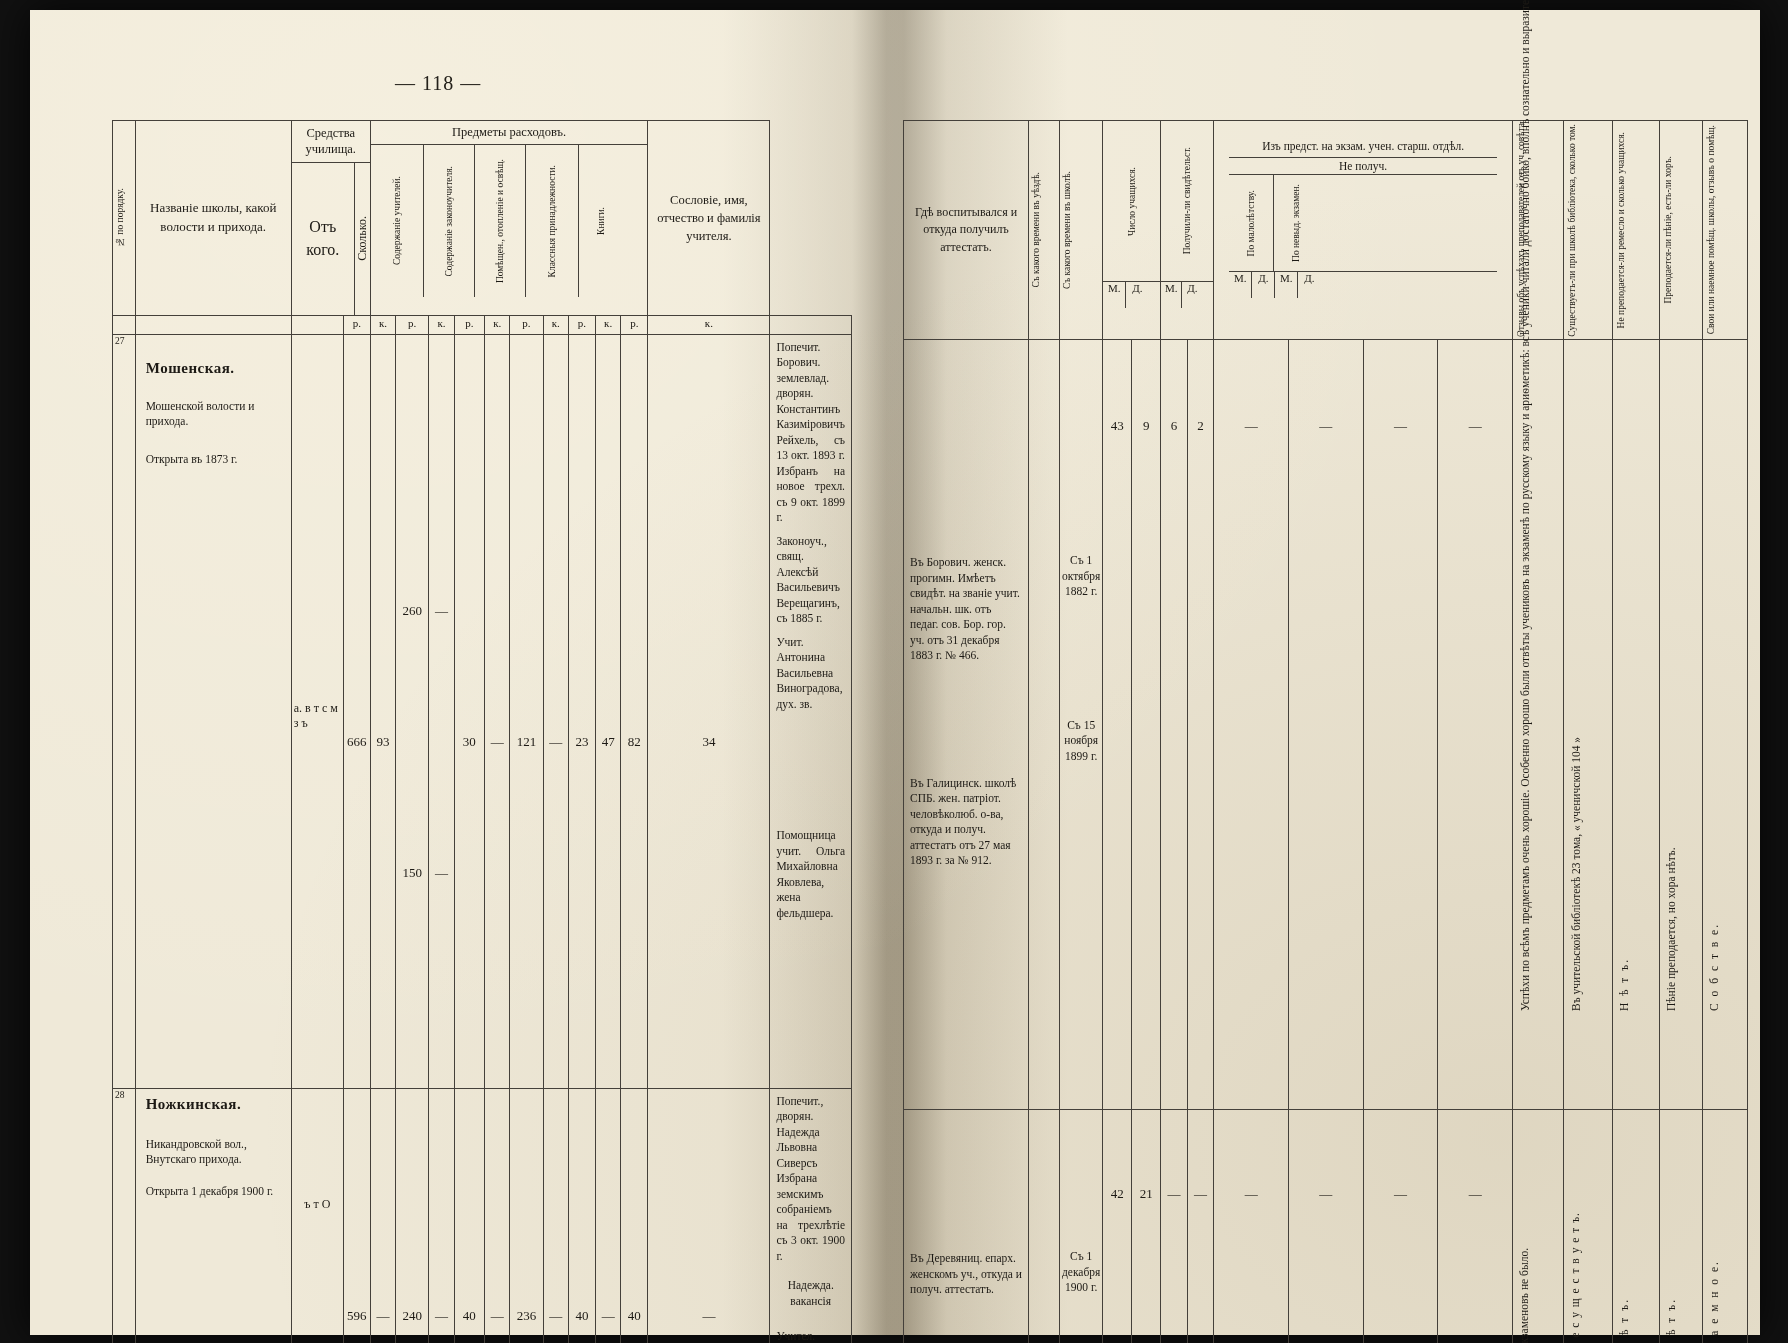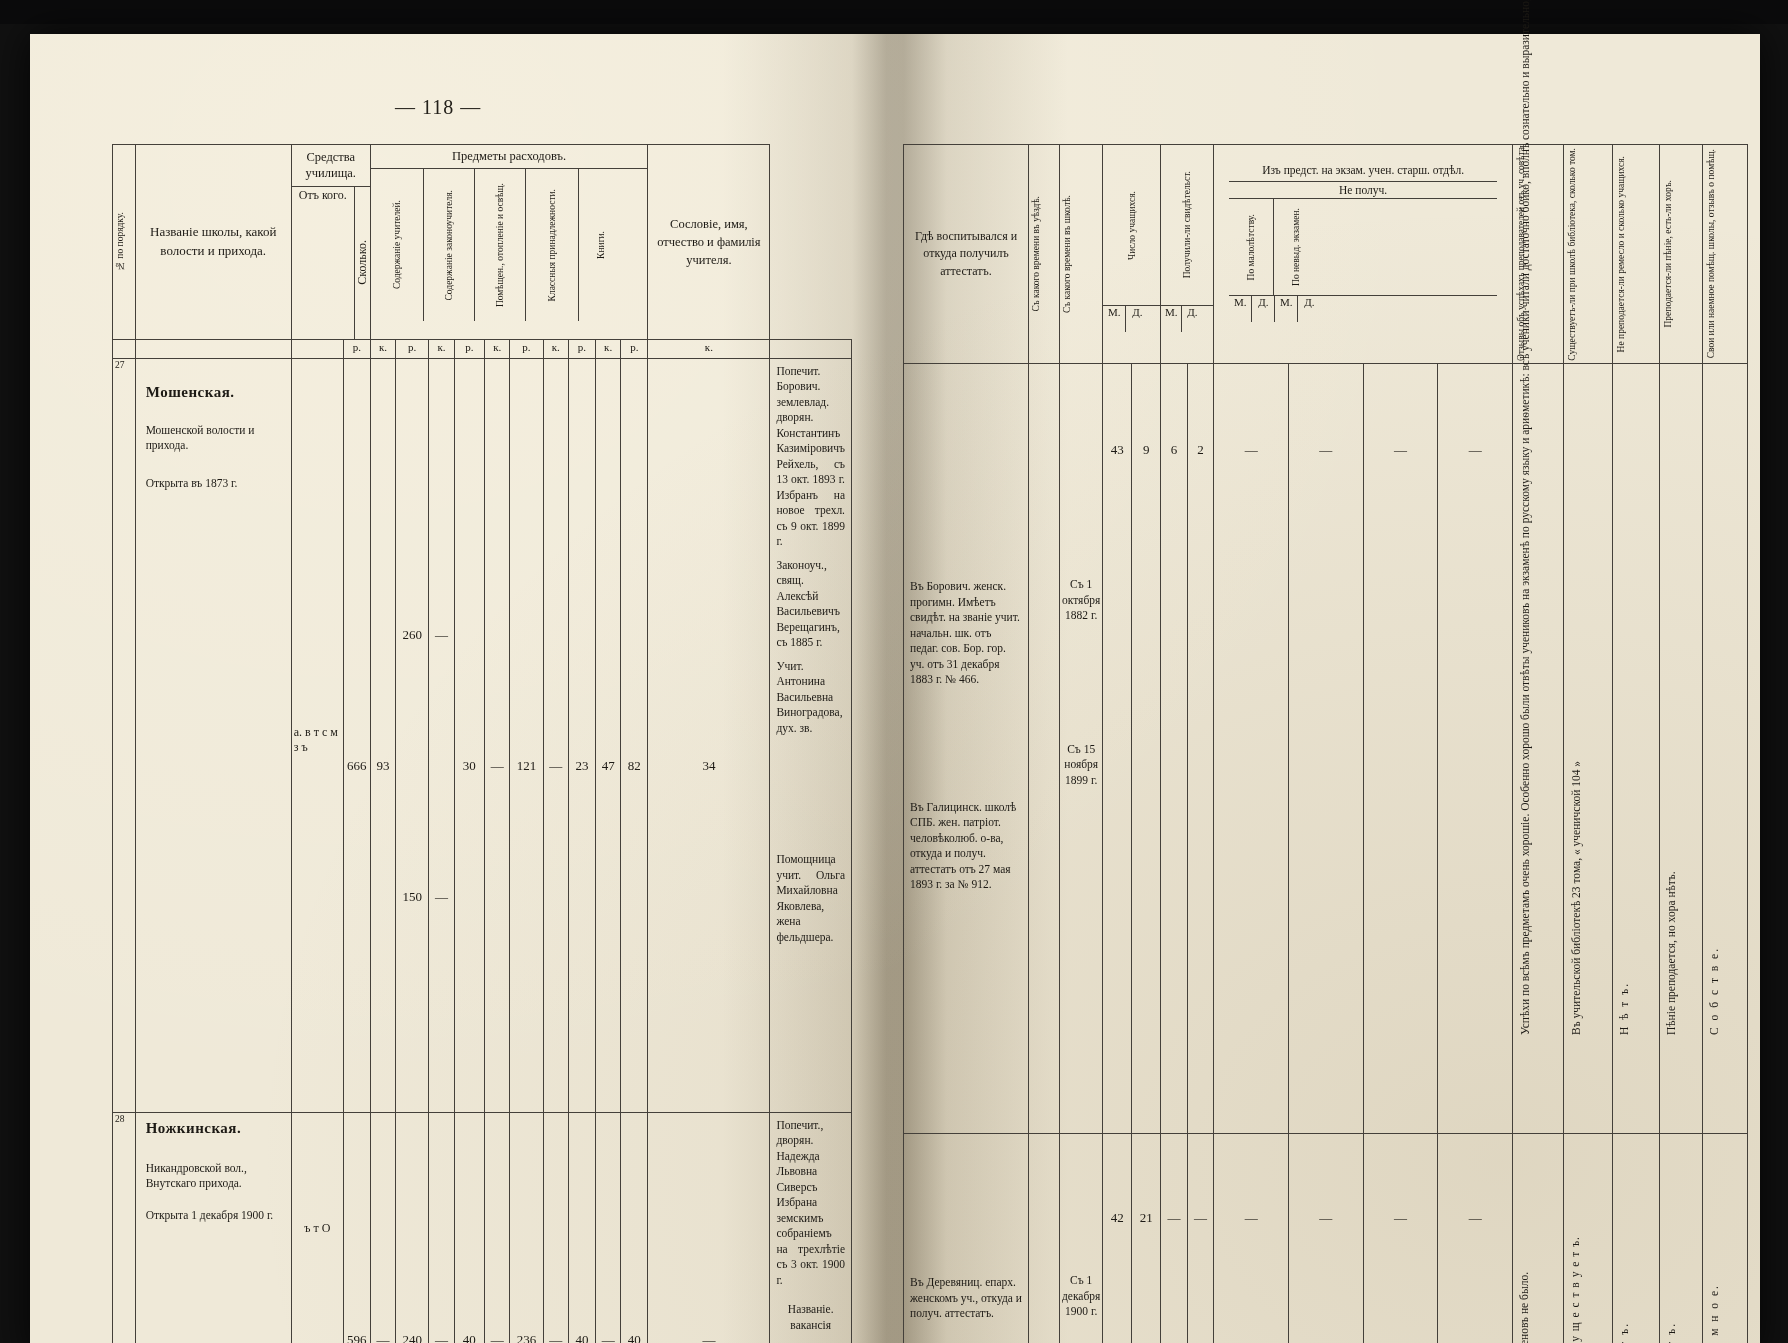--- a/index.html
+++ b/index.html
@@ -1,17 +1,17 @@
 <!DOCTYPE html>
 <html><head>
 <meta charset="utf-8">
 <style>
   html,body{margin:0;padding:0;background:#0b0b0c;}
   body{width:1788px;height:1343px;overflow:hidden;font-family:"Liberation Serif",serif;}
-  .page{position:absolute;inset:0;background:#111;margin-top:24px;}
+  .page{position:absolute;inset:0;background:#111;}
   .spread{position:absolute;left:30px;top:10px;width:1730px;height:1325px;
     background:#efe9d8;
     background-image:
       linear-gradient(90deg,rgba(120,105,70,.00) 0%,rgba(120,105,70,.00) 40%,rgba(95,80,50,.18) 47.5%,rgba(60,48,25,.42) 49.5%,rgba(60,48,25,.42) 50.5%,rgba(95,80,50,.18) 53%,rgba(120,105,70,.00) 60%,rgba(120,105,70,.00) 100%);
     box-shadow:0 0 40px rgba(0,0,0,.8);
   }
   .paper-noise{position:absolute;inset:0;pointer-events:none;
     background:radial-gradient(ellipse at 20% 10%,rgba(255,250,235,.35),rgba(0,0,0,0) 55%),
                radial-gradient(ellipse at 85% 85%,rgba(150,130,90,.18),rgba(0,0,0,0) 60%);}
   .leaf{position:absolute;top:0;bottom:0;}
@@ -60,21 +60,21 @@
             <tr class="hdrrow">
           <td class="hdr" style="width:22px">
             <div class="vert xsmall">№ по порядку.</div>
           </td>
           <td class="hdr" style="width:182px">
             <div class="lbl" style="font-size:13px;padding:18px 6px">Названіе школы, какой волости и прихода.</div>
           </td>
           <td colspan="2" style="padding:0;border:1px solid #44403a">
             <div class="c" style="border-bottom:1px solid #44403a;font-size:12.5px;padding:4px 2px;line-height:1.3">Средства училища.</div>
             <div style="display:flex;height:152px">
-              <div class="hdr" style="width:62px;border-right:1px solid #44403a;display:flex;justify-content:center;font-size:12px;line-height:1.4">
+              <div class="hdr" style="width:62px;border-right:1px solid #44403a;display:flex;align-items:center;justify-content:center;font-size:16px;line-height:1.4">
                 <span>Отъ кого.</span>
               </div>
               <div style="flex:1;display:flex;align-items:center;justify-content:center">
                 <span class="vert" style="font-size:12px">Сколько.</span>
               </div>
             </div>
           </td>
           <td colspan="10" style="padding:0">
             <div class="c" style="border-bottom:1px solid #44403a;font-size:12.5px;padding:4px 2px">Предметы расходовъ.</div>
             <div style="display:flex;height:152px">
@@ -183,21 +183,21 @@
           <td class="moneycell" style="padding-top:96px">40</td>
           <td class="moneycell" style="padding-top:96px">—</td>
           <td class="moneycell" style="padding-top:96px">236</td>
           <td class="moneycell" style="padding-top:96px">—</td>
           <td class="moneycell" style="padding-top:96px">40</td>
           <td class="moneycell" style="padding-top:96px">—</td>
           <td class="moneycell" style="padding-top:96px">40</td>
           <td class="moneycell" style="padding-top:96px">—</td>
           <td>
             <div class="j txtblock" style="padding:4px 4px">Попечит., дворян. Надежда Львовна Сиверсъ Избрана земскимъ собраніемъ на трехлѣтіе съ 3 окт. 1900 г.</div>
-            <div class="c txtblock" style="padding:10px 4px">Названіе. вакансія</div>
+            <div class="c txtblock" style="padding:10px 4px">Надежда. вакансія</div>
             <div class="j txtblock" style="padding:10px 4px">Учител. Надежда Васильевна Верхо­пятницкая, дочь чиновника.</div>
           </td>
         </tr>
       </tbody>
         </table>
     </div>
 
     <div class="leaf right">
 
       <table id="tableRight">

